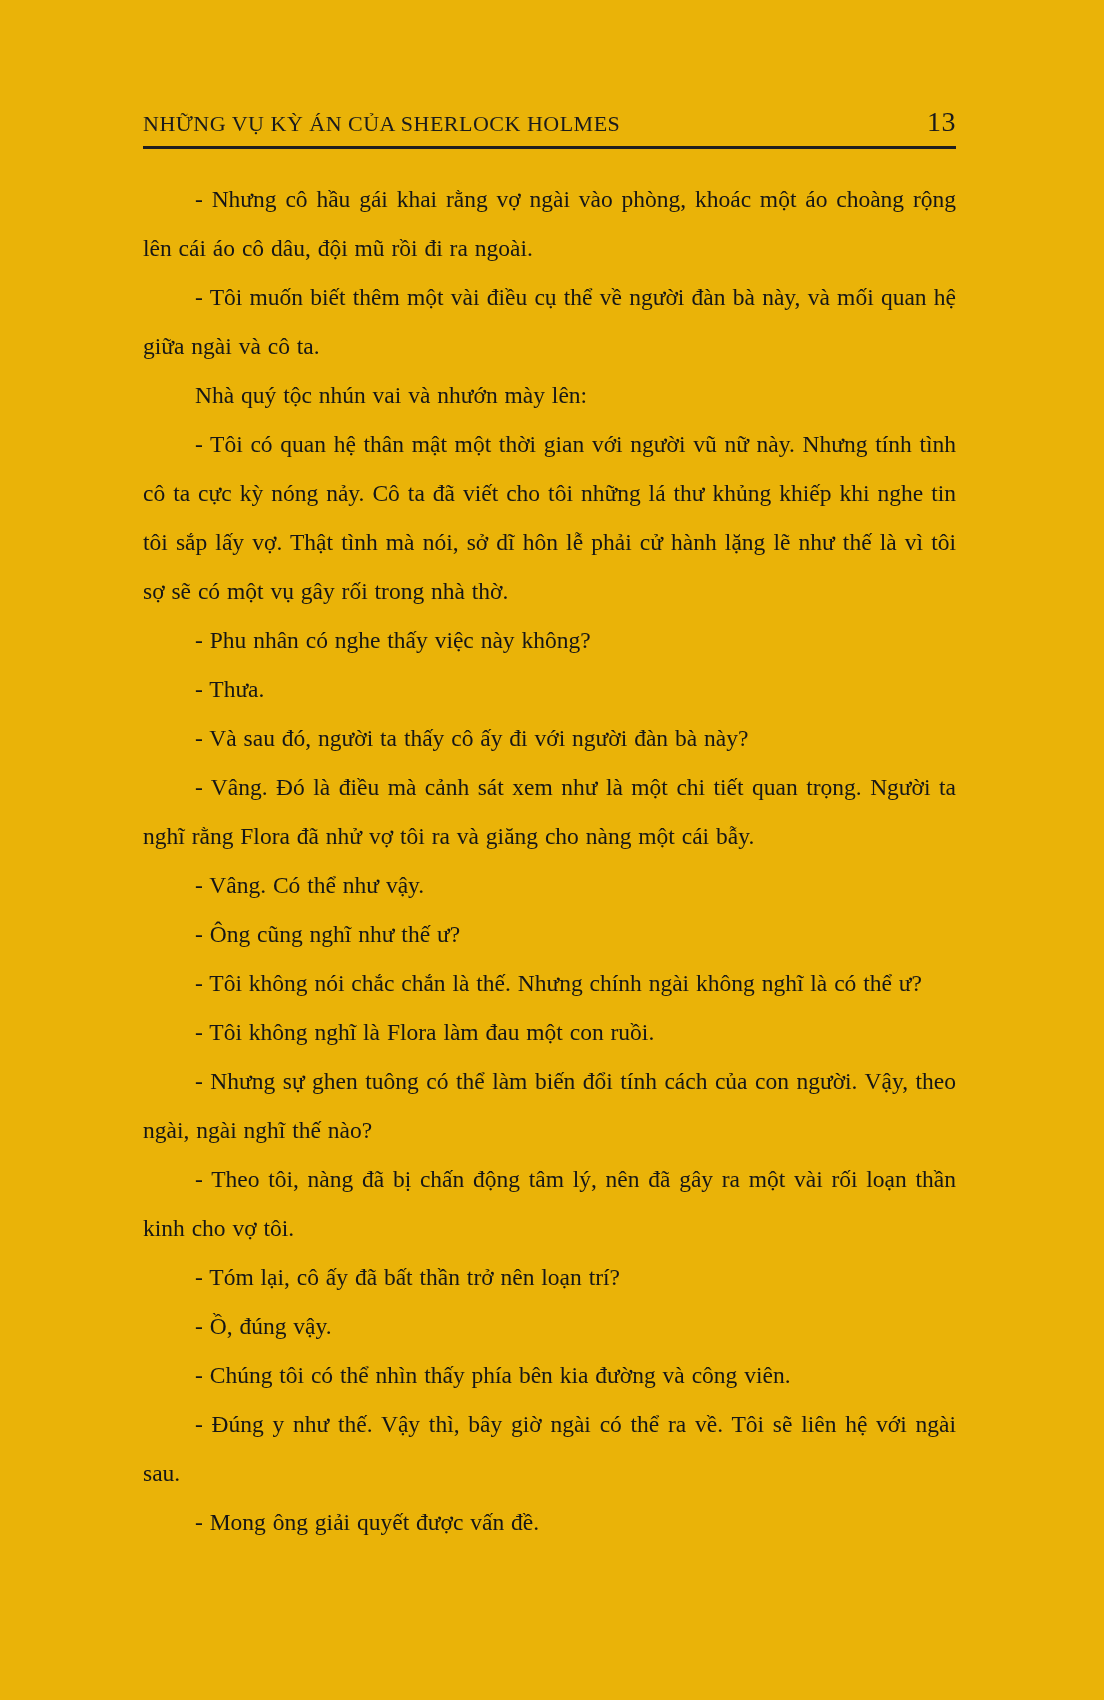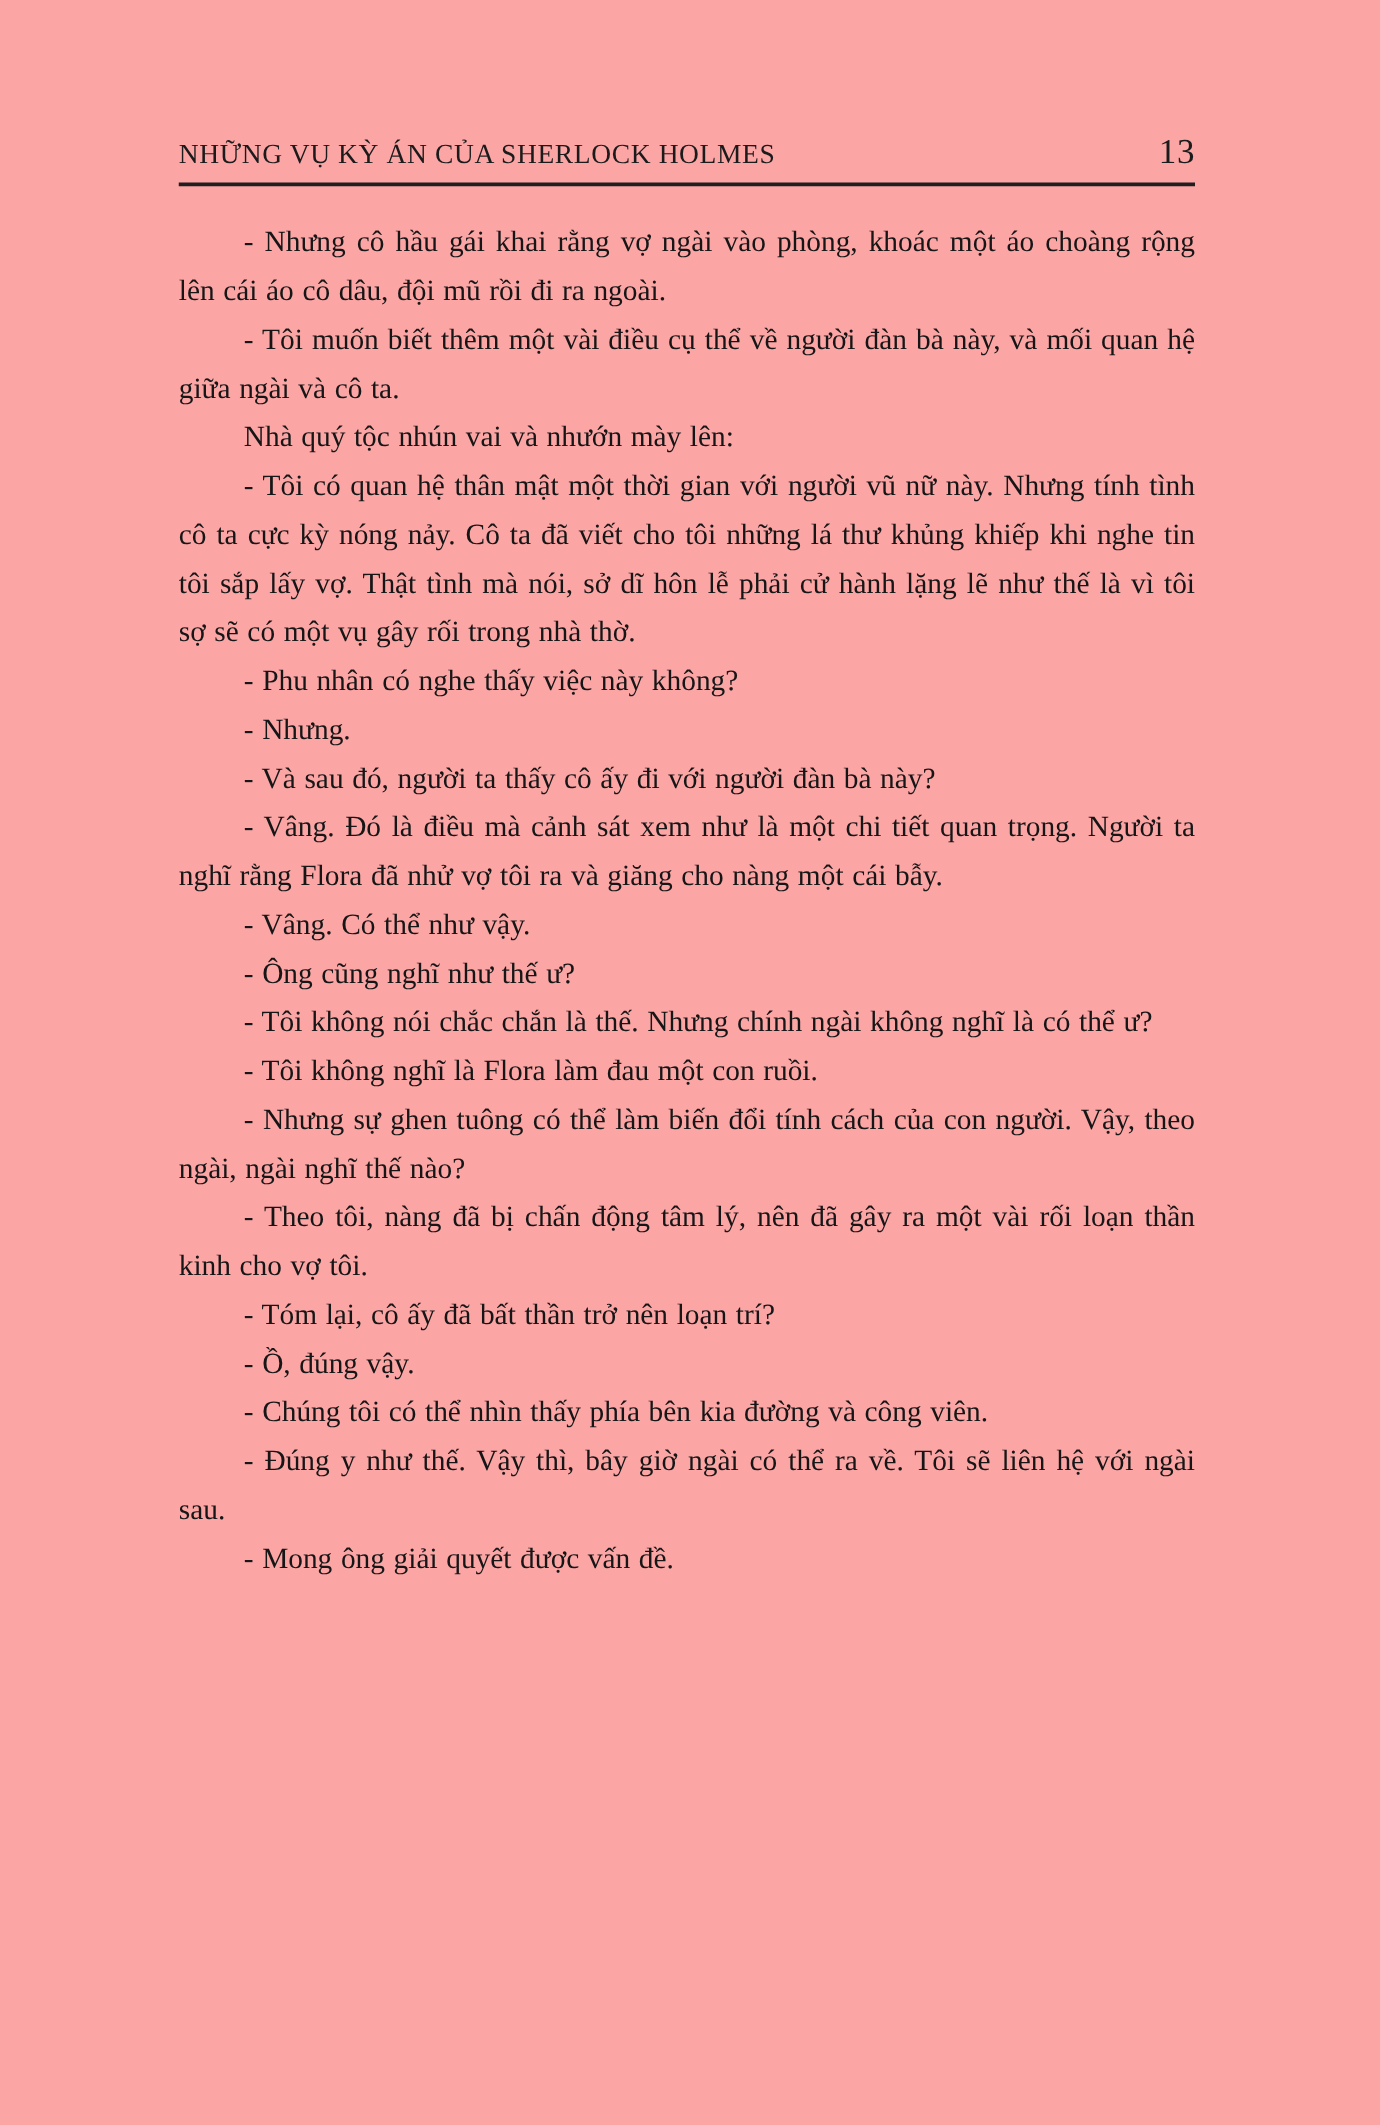--- a/index.html
+++ b/index.html
@@ -5,21 +5,21 @@
   html, body {
     margin: 0;
     padding: 0;
     background: #fdfdfb;
   }
   .page {
     position: relative;
     box-sizing: border-box;
     width: 1104px;
     height: 1700px;
-    background: #fca5a5;
+    background: #eab308;
     padding: 106px 148px 60px 143px;
     font-family: "Liberation Serif", "DejaVu Serif", serif;
     color: #1b1b1b;
   }
   .page-header {
     display: flex;
     justify-content: space-between;
     align-items: baseline;
     font-size: 22px;
     letter-spacing: 0.5px;
@@ -32,21 +32,21 @@
     font-size: 28px;
   }
   .header-rule {
     height: 0;
     border-bottom: 3px solid #1f1f1f;
     margin-top: 8px;
   }
   .page-body {
     margin-top: 26px;
     font-size: 23.5px;
-    line-height: 39px;
+    line-height: 49px;
     text-align: justify;
     color: #161616;
   }
   .page-body p {
     margin: 0;
     padding: 0;
     text-indent: 52px;
     word-spacing: 1px;
   }
 </style>
@@ -61,21 +61,21 @@
   </header>
 
   <div class="header-rule"></div>
 
   <main class="page-body">
     <p>- Nhưng cô hầu gái khai rằng vợ ngài vào phòng, khoác một áo choàng rộng lên cái áo cô dâu, đội mũ rồi đi ra ngoài.</p>
     <p>- Tôi muốn biết thêm một vài điều cụ thể về người đàn bà này, và mối quan hệ giữa ngài và cô ta.</p>
     <p>Nhà quý tộc nhún vai và nhướn mày lên:</p>
     <p>- Tôi có quan hệ thân mật một thời gian với người vũ nữ này. Nhưng tính tình cô ta cực kỳ nóng nảy. Cô ta đã viết cho tôi những lá thư khủng khiếp khi nghe tin tôi sắp lấy vợ. Thật tình mà nói, sở dĩ hôn lễ phải cử hành lặng lẽ như thế là vì tôi sợ sẽ có một vụ gây rối trong nhà thờ.</p>
     <p>- Phu nhân có nghe thấy việc này không?</p>
-    <p>- Nhưng.</p>
+    <p>- Thưa.</p>
     <p>- Và sau đó, người ta thấy cô ấy đi với người đàn bà này?</p>
     <p>- Vâng. Đó là điều mà cảnh sát xem như là một chi tiết quan trọng. Người ta nghĩ rằng Flora đã nhử vợ tôi ra và giăng cho nàng một cái bẫy.</p>
     <p>- Vâng. Có thể như vậy.</p>
     <p>- Ông cũng nghĩ như thế ư?</p>
     <p>- Tôi không nói chắc chắn là thế. Nhưng chính ngài không nghĩ là có thể ư?</p>
     <p>- Tôi không nghĩ là Flora làm đau một con ruồi.</p>
     <p>- Nhưng sự ghen tuông có thể làm biến đổi tính cách của con người. Vậy, theo ngài, ngài nghĩ thế nào?</p>
     <p>- Theo tôi, nàng đã bị chấn động tâm lý, nên đã gây ra một vài rối loạn thần kinh cho vợ tôi.</p>
     <p>- Tóm lại, cô ấy đã bất thần trở nên loạn trí?</p>
     <p>- Ồ, đúng vậy.</p>

